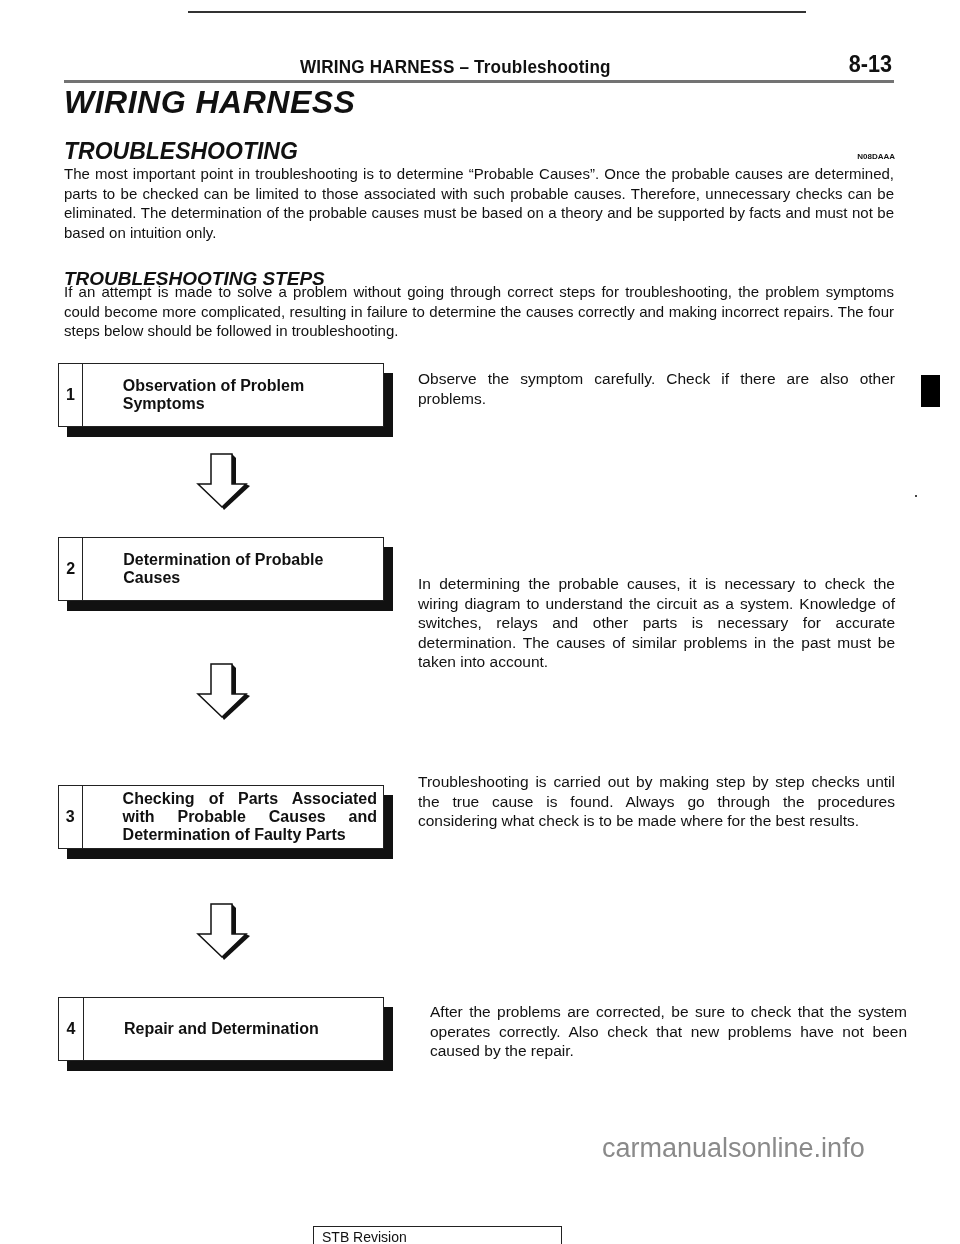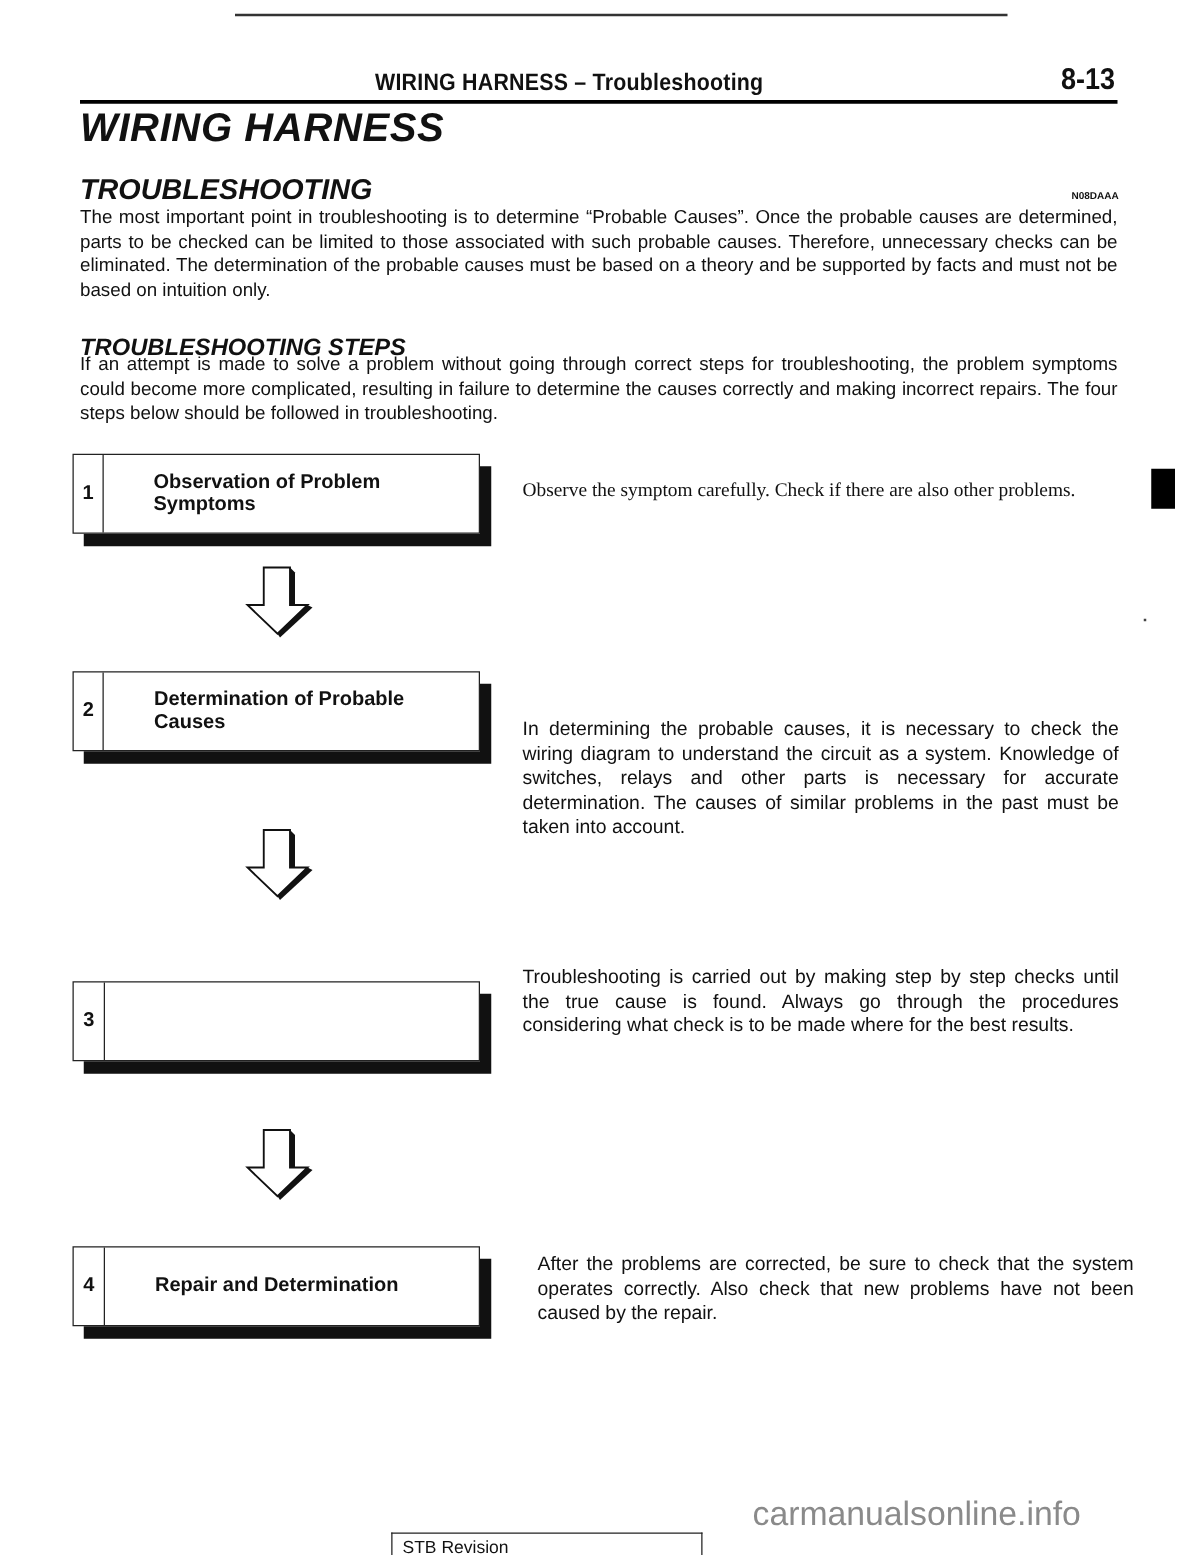--- a/index.html
+++ b/index.html
@@ -1,35 +1,35 @@
 <!DOCTYPE html>
 <html><head>
 <meta charset="utf-8">
 <style>
   html, body { margin: 0; padding: 0; background: #ffffff; }
   body { width: 960px; height: 1244px; position: relative; overflow: hidden; color: #111; font-family: "Liberation Sans", sans-serif; }
   .top-rule { position: absolute; left: 188px; top: 11px; width: 618px; height: 2px; background: #333; }
-  .running-header { position: absolute; left: 64px; top: 50px; width: 830px; height: 30px; border-bottom: 3px solid #000000; }
+  .running-header { position: absolute; left: 64px; top: 50px; width: 830px; height: 30px; border-bottom: 3px solid #737373; }
   .running-title { position: absolute; left: 236px; top: 6px; font-size: 19px; font-weight: bold; letter-spacing: 0.2px; transform: scaleX(0.9); transform-origin: left; }
   .page-num { position: absolute; right: 2px; top: 0px; font-size: 24px; font-weight: bold; transform: scaleX(0.9); transform-origin: right; }
   .h1 { position: absolute; left: 64px; top: 84px; font-size: 32px; font-weight: bold; font-style: italic; letter-spacing: 0.5px; }
   .h2 { position: absolute; left: 64px; top: 138px; font-size: 23px; font-weight: bold; font-style: italic; }
   .code { position: absolute; right: 65px; top: 152px; font-size: 8px; font-weight: bold; }
   .para { position: absolute; left: 64px; width: 830px; font-size: 15px; line-height: 19.5px; text-align: justify; }
   .h3 { position: absolute; left: 64px; top: 256px; font-size: 19px; font-weight: bold; font-style: italic; margin-top: 12px; }
   .step-box { position: absolute; left: 58px; width: 324px; height: 62px; background: #fff; border: 1.5px solid #222; box-shadow: 9px 10px 0 #111; display: flex; align-items: center; }
   .step-num { width: 24px; height: 100%; border-right: 1.5px solid #222; display: flex; align-items: center; justify-content: center; font-weight: bold; font-size: 16px; }
   .step-label { padding-left: 8px; padding-right: 6px; font-weight: bold; font-size: 16px; line-height: 18px; margin-left: 32px; }
   .step-label.justify { text-align: justify; text-align-last: left; width: 270px; }
   .arrow { position: absolute; left: 190px; width: 70px; height: 70px; }
   .desc { position: absolute; left: 418px; width: 477px; font-size: 15.5px; line-height: 19.5px; text-align: justify; }
   .side-tab { position: absolute; left: 921px; top: 375px; width: 19px; height: 32px; background: #000; }
   .footer-box { position: absolute; left: 313px; top: 1226px; width: 247px; height: 20px; border-top: 1.5px solid #222; border-left: 1.5px solid #222; border-right: 1.5px solid #222; }
   .footer-label { position: absolute; left: 8px; top: 2px; font-size: 14px; font-weight: normal; }
-  .watermark { position: absolute; left: 602px; top: 1196px; font-size: 27px; color: #8a8a8a; }
+  .watermark { position: absolute; left: 602px; top: 1133px; font-size: 27px; color: #8a8a8a; }
   .speck { position: absolute; width: 2px; height: 2px; background: #444; }
 </style>
 </head>
 <body>
 
 <div class="top-rule"></div>
 
 <div class="running-header">
   <span class="running-title">WIRING HARNESS – Troubleshooting</span>
   <span class="page-num">8-13</span>
@@ -40,21 +40,21 @@
 <div class="code">N08DAAA</div>
 <div class="para" style="top:164px;">The most important point in troubleshooting is to determine “Probable Causes”. Once the probable causes are determined, parts to be checked can be limited to those associated with such probable causes. Therefore, unnecessary checks can be eliminated. The determination of the probable causes must be based on a theory and be supported by facts and must not be based on intuition only.</div>
 
 <div class="h3">TROUBLESHOOTING STEPS</div>
 <div class="para" style="top:282px;">If an attempt is made to solve a problem without going through correct steps for troubleshooting, the problem symptoms could become more complicated, resulting in failure to determine the causes correctly and making incorrect repairs. The four steps below should be followed in troubleshooting.</div>
 
 <div class="step-box" style="top:363px;">
   <div class="step-num">1</div>
   <div class="step-label">Observation of Problem Symptoms</div>
 </div>
-<div class="desc" style="top:383px;font-family:Liberation Serif, serif;">Observe the symptom carefully. Check if there are also other problems.</div>
+<div class="desc" style="top:369px;">Observe the symptom carefully. Check if there are also other problems.</div>
 
 <svg class="arrow" style="top:450px;" viewBox="0 0 70 70">
   <polygon points="21,4 42,4 42,34 56,34 32,57 8,34 21,34" fill="#fff" stroke="#111" stroke-width="1.5"></polygon>
   <polygon points="42,4 46,8 46,34 42,34" fill="#111"></polygon>
   <polygon points="56,34 60,36 34,60 32,57" fill="#111"></polygon>
 </svg>
 
 <div class="step-box" style="top:537px;">
   <div class="step-num">2</div>
   <div class="step-label">Determination of Probable Causes</div>
@@ -62,20 +62,21 @@
 <div class="desc" style="top:542px;margin-top:32px;">In determining the probable causes, it is necessary to check the wiring diagram to understand the circuit as a system. Knowledge of switches, relays and other parts is necessary for accurate determination. The causes of similar problems in the past must be taken into account.</div>
 
 <svg class="arrow" style="top:660px;" viewBox="0 0 70 70">
   <polygon points="21,4 42,4 42,34 56,34 32,57 8,34 21,34" fill="#fff" stroke="#111" stroke-width="1.5"></polygon>
   <polygon points="42,4 46,8 46,34 42,34" fill="#111"></polygon>
   <polygon points="56,34 60,36 34,60 32,57" fill="#111"></polygon>
 </svg>
 
 <div class="step-box" style="top:785px;">
   <div class="step-num">3</div>
+  <div class="step-label justify">Checking of Parts Associated with Probable Causes and Determination of Faulty Parts</div>
 </div>
 <div class="desc" style="top:772px;">Troubleshooting is carried out by making step by step checks until the true cause is found. Always go through the procedures considering what check is to be made where for the best results.</div>
 
 <svg class="arrow" style="top:900px;" viewBox="0 0 70 70">
   <polygon points="21,4 42,4 42,34 56,34 32,57 8,34 21,34" fill="#fff" stroke="#111" stroke-width="1.5"></polygon>
   <polygon points="42,4 46,8 46,34 42,34" fill="#111"></polygon>
   <polygon points="56,34 60,36 34,60 32,57" fill="#111"></polygon>
 </svg>
 
 <div class="step-box" style="top:997px;">

